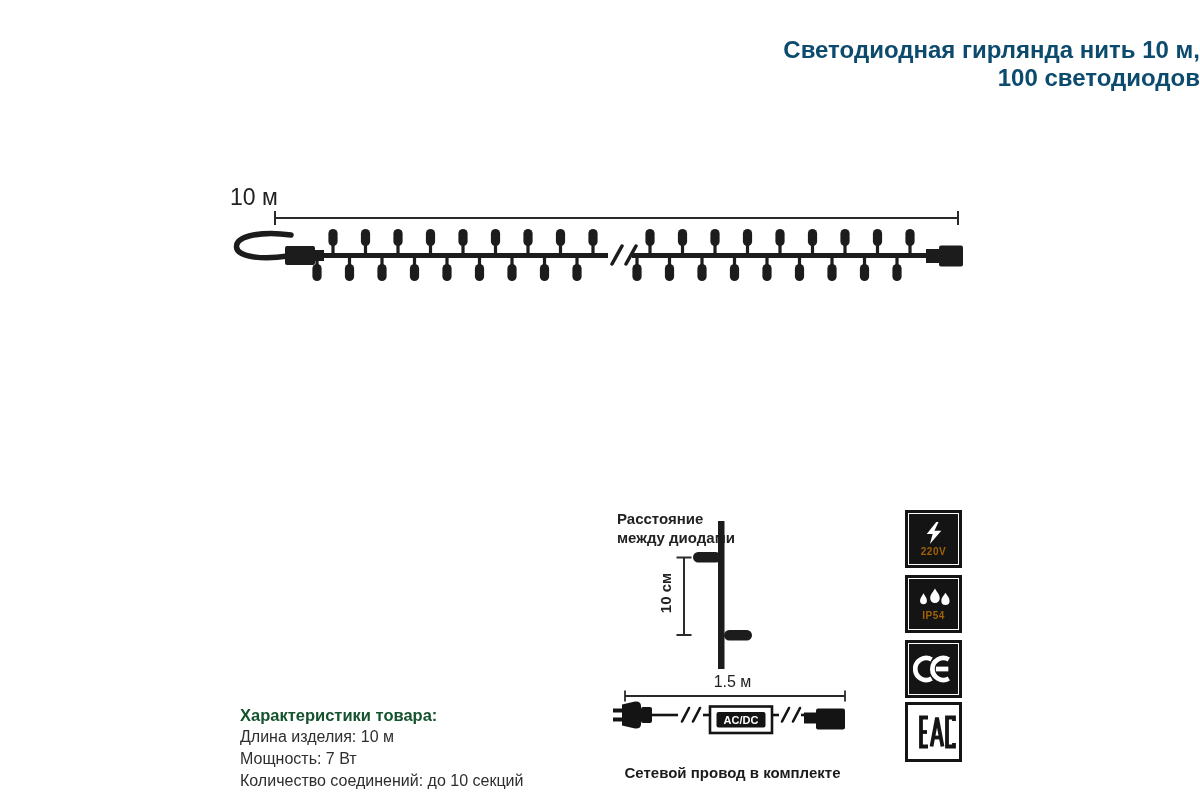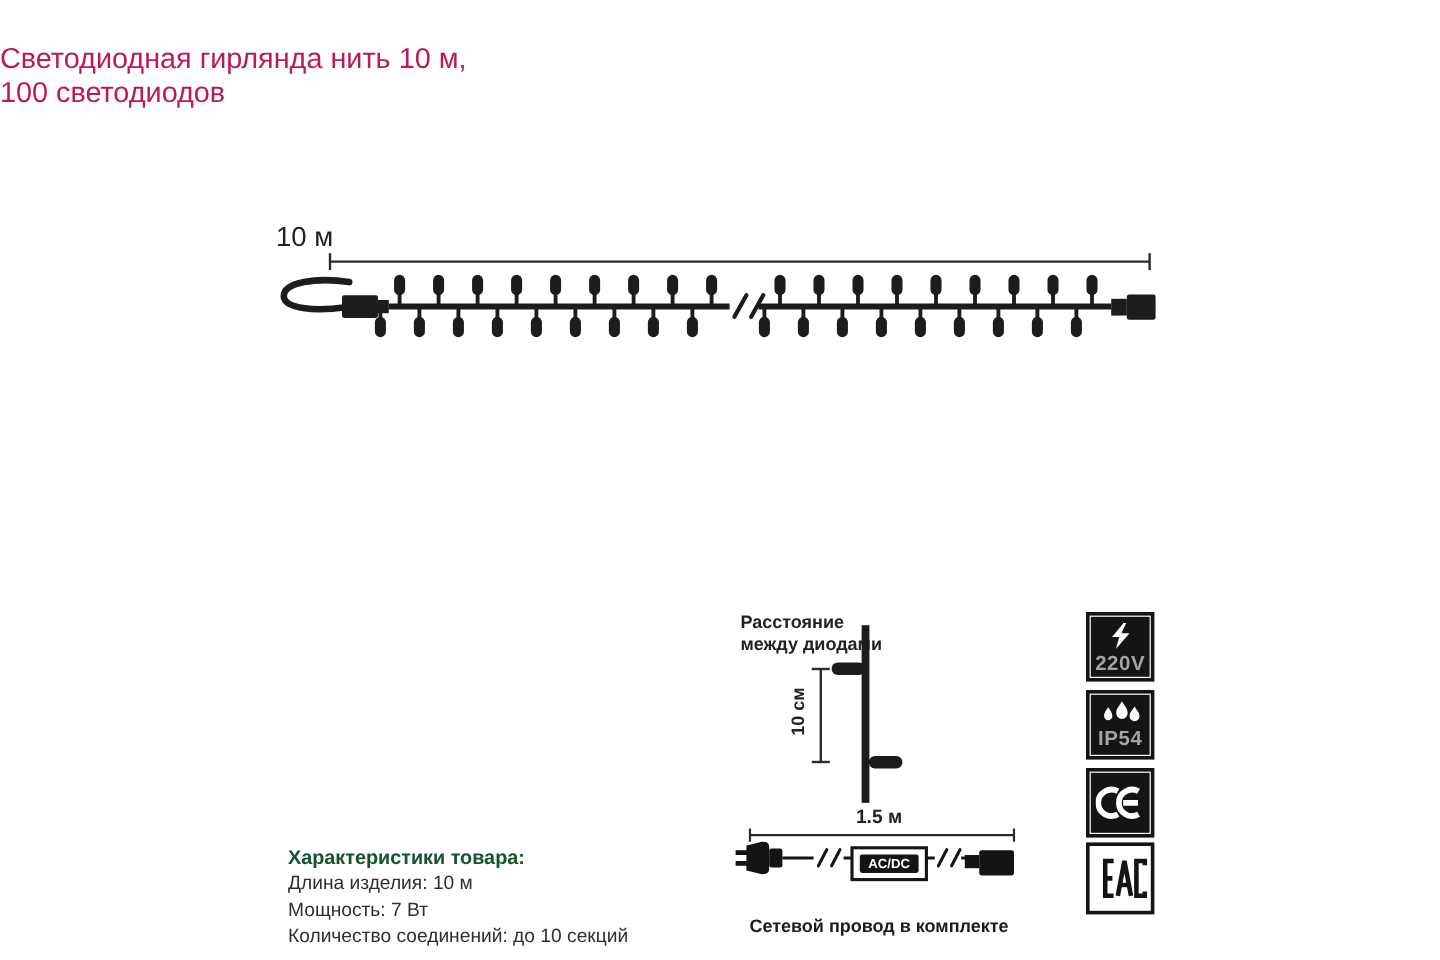--- a/index.html
+++ b/index.html
@@ -8,23 +8,23 @@
     position:relative;
     background:#ffffff;
     font-family:"Liberation Sans","DejaVu Sans",sans-serif;
     color:#1c1c1c;
     overflow:hidden;
   }
   .abs { position:absolute; }
 
   .title {
     top:36px; left:0; width:1200px;
-    text-align:left;
-    font-size:24px; font-weight:normal; line-height:28px;
-    color:#be185d;
+    text-align:right;
+    font-size:24px; font-weight:bold; line-height:28px;
+    color:#0c4a6e;
   }
 
   .dim-label-10m {
     top:184px; left:230px; width:745px;
     text-align:left;
     font-size:23px; font-weight:400; color:#222;
   }
 
   .spacing-caption {
     top:509px; left:617px; width:160px;
@@ -35,39 +35,39 @@
     display:flex; align-items:center; justify-content:center;
     transform:rotate(-90deg);
     font-size:15px; font-weight:600; color:#222;
   }
 
   .specs { top:656px; left:240px; width:340px; font-size:16px; line-height:22px; color:#2e2e2e; }
   .specs-heading { font-weight:bold; font-size:16.5px; color:#14532d;margin-top:48px; }
 
   .cord-label {
     top:673px; left:605px; width:255px;
-    text-align:center; font-size:16px; font-weight:700; color:#222;
+    text-align:center; font-size:16px; font-weight:400; color:#222;
   }
   .cord-caption {
     top:736px; left:605px; width:255px;
     text-align:center; font-size:15px; font-weight:bold; color:#1b1b1b;margin-top:28px;
   }
 
   .badge {
     left:905px; width:57px; height:58px;
     display:flex; flex-direction:column;
     align-items:center; justify-content:center;
   }
   .badge-dark { background:#141414; }
   .badge-dark::after {
     content:""; position:absolute; inset:3px;
     border:1.5px solid #ffffff; pointer-events:none;
   }
   .badge-label {
-    color:#a3a3a3; font-size:17px; font-weight:600;
+    color:#a16207; font-size:10px; font-weight:600;
     line-height:1; margin-top:2px; letter-spacing:0.5px;
   }
   .badge-eac { background:#ffffff; border:3.5px solid #141414; height:60px; }
 </style>
 </head>
 <body>
 
 <div class="abs title">
   <div>Светодиодная гирлянда нить 10 м,</div>
   <div>100 светодиодов</div>

